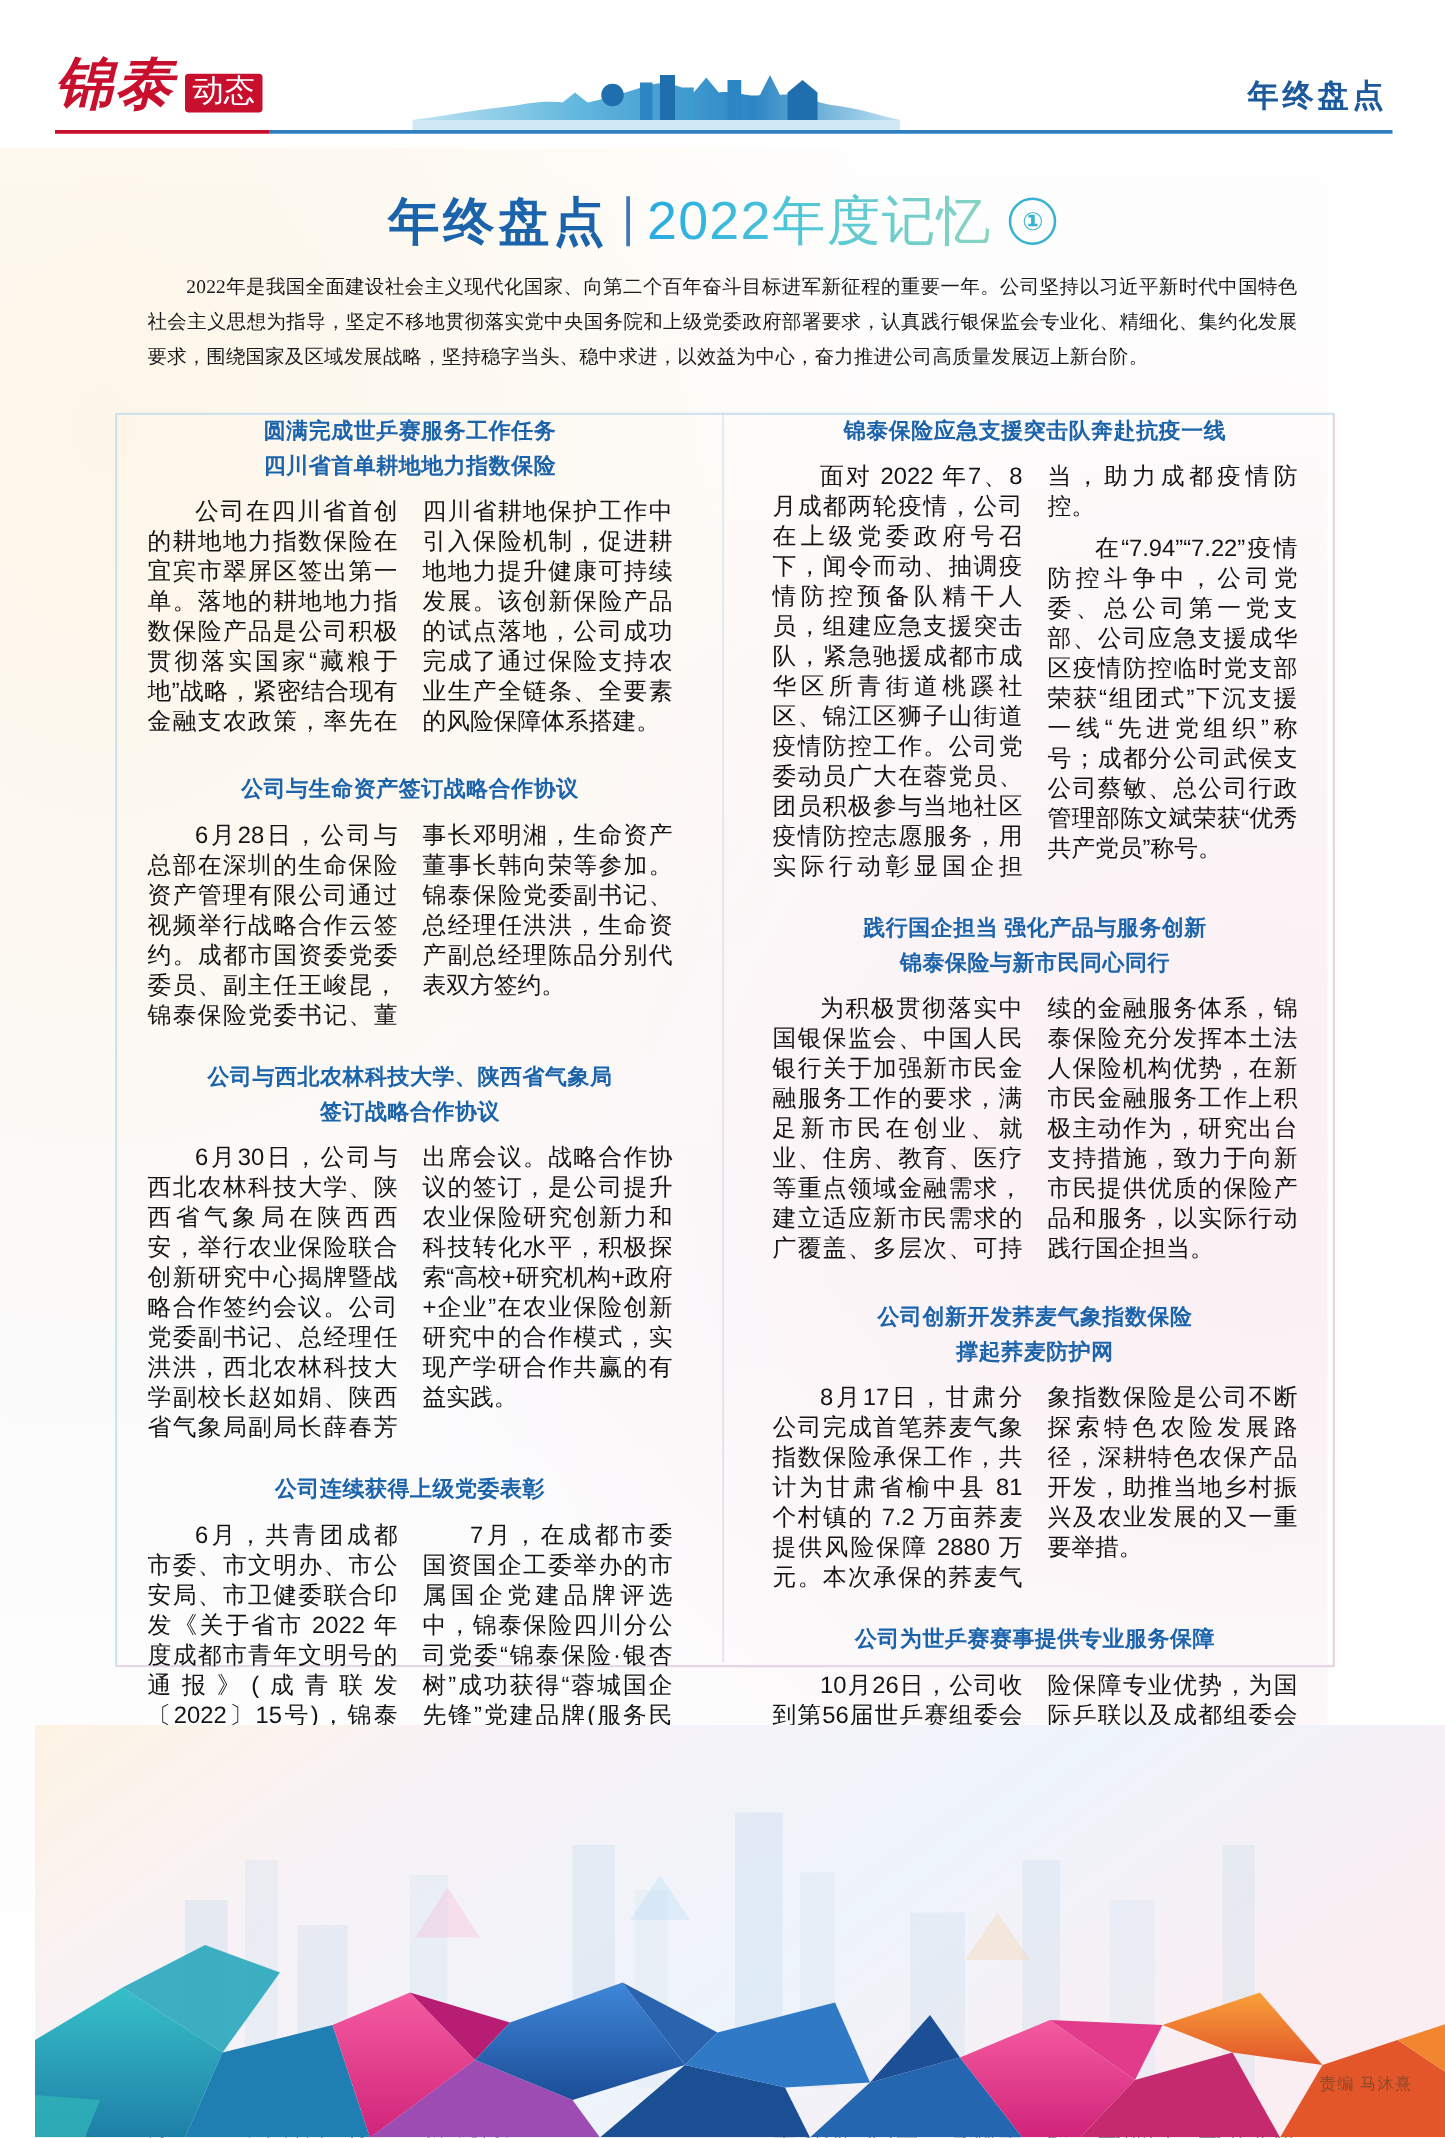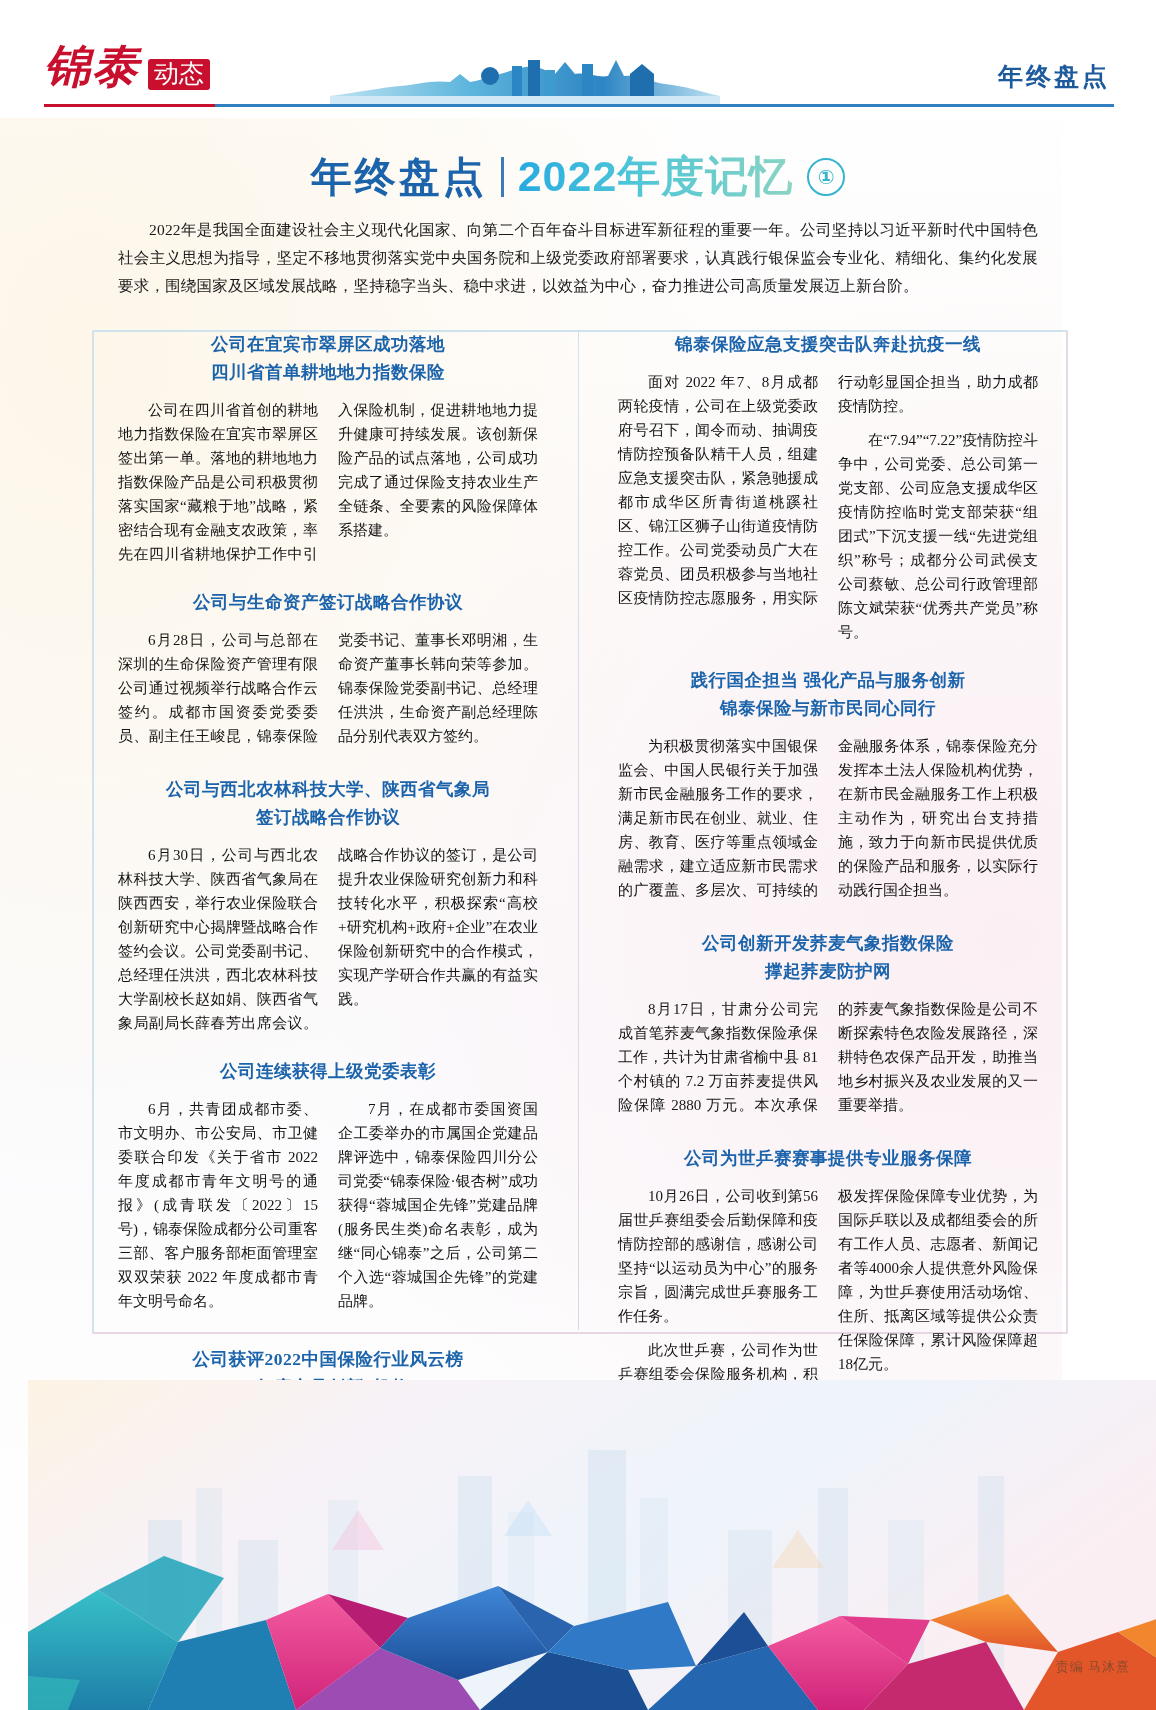--- a/index.html
+++ b/index.html
@@ -63,21 +63,21 @@
   .title-cn{
     font-family:"Liberation Serif","DejaVu Serif",serif;
     font-weight:bold;font-size:41px;letter-spacing:3px;
     color:#1b63ab;
   }
   .title-bar{
     width:3px;height:40px;background:#1b63ab;opacity:.85;
   }
   .title-year{
     font-family:"Liberation Sans","DejaVu Sans",sans-serif;
-    font-weight:bold;font-size:43px;letter-spacing:1px;
+    font-weight:normal;font-size:43px;letter-spacing:1px;
     background:linear-gradient(90deg,#27aae1 0%,#4cc5d8 40%,#8ad4c2 100%);
     -webkit-background-clip:text;background-clip:text;color:transparent;
   }
   .title-circle{
     width:34px;height:34px;border:2.5px solid #36b3cf;border-radius:50%;
     display:inline-flex;align-items:center;justify-content:center;
     font-size:20px;color:#36b3cf;font-weight:bold;
   }
 
   
@@ -112,22 +112,22 @@
 
   .art{margin-bottom:22px;}
   .art-h{
     font-family:"Liberation Serif","DejaVu Serif",serif;
     font-weight:bold;font-size:17.5px;line-height:28px;
     color:#1b63ab;text-align:center;letter-spacing:.5px;
     margin-bottom:12px;
   }
   .art-body{
     column-count:2;column-gap:20px;
-    font-family:Liberation Serif, serif;
-    font-size:15px;line-height:24px;color:#141414;
+    font-family:Liberation Sans, sans-serif;
+    font-size:19px;line-height:24px;color:#141414;
     text-align:justify;
   }
   .art-body p{margin:0 0 10px 0;text-indent:2em;}
 
   
   .bottom{
     position:absolute;left:0;bottom:0;width:1156px;height:330px;
     overflow:hidden;
     padding-left:28px;
   }
@@ -181,21 +181,21 @@
   </div>
 
   <div class="lead">2022年是我国全面建设社会主义现代化国家、向第二个百年奋斗目标进军新征程的重要一年。公司坚持以习近平新时代中国特色社会主义思想为指导，坚定不移地贯彻落实党中央国务院和上级党委政府部署要求，认真践行银保监会专业化、精细化、集约化发展要求，围绕国家及区域发展战略，坚持稳字当头、稳中求进，以效益为中心，奋力推进公司高质量发展迈上新台阶。</div>
 
   <div class="frame"></div>
   <div class="divider"></div>
 
   <div class="col col-left">
 
     <div class="art">
-      <div class="art-h" style="white-space:pre-line">公司在宜宾市翠屏区成功落地
+      <div class="art-h" style="white-space:pre-line">圆满完成世乒赛服务工作任务
 四川省首单耕地地力指数保险</div>
       <div class="art-body">
         <p>公司在四川省首创的耕地地力指数保险在宜宾市翠屏区签出第一单。落地的耕地地力指数保险产品是公司积极贯彻落实国家“藏粮于地”战略，紧密结合现有金融支农政策，率先在四川省耕地保护工作中引入保险机制，促进耕地地力提升健康可持续发展。该创新保险产品的试点落地，公司成功完成了通过保险支持农业生产全链条、全要素的风险保障体系搭建。</p>
       </div>
     </div>
 
     <div class="art">
       <div class="art-h" style="white-space:pre-line">公司与生命资产签订战略合作协议</div>
       <div class="art-body">
         <p>6月28日，公司与总部在深圳的生命保险资产管理有限公司通过视频举行战略合作云签约。成都市国资委党委委员、副主任王峻昆，锦泰保险党委书记、董事长邓明湘，生命资产董事长韩向荣等参加。锦泰保险党委副书记、总经理任洪洪，生命资产副总经理陈品分别代表双方签约。</p>

